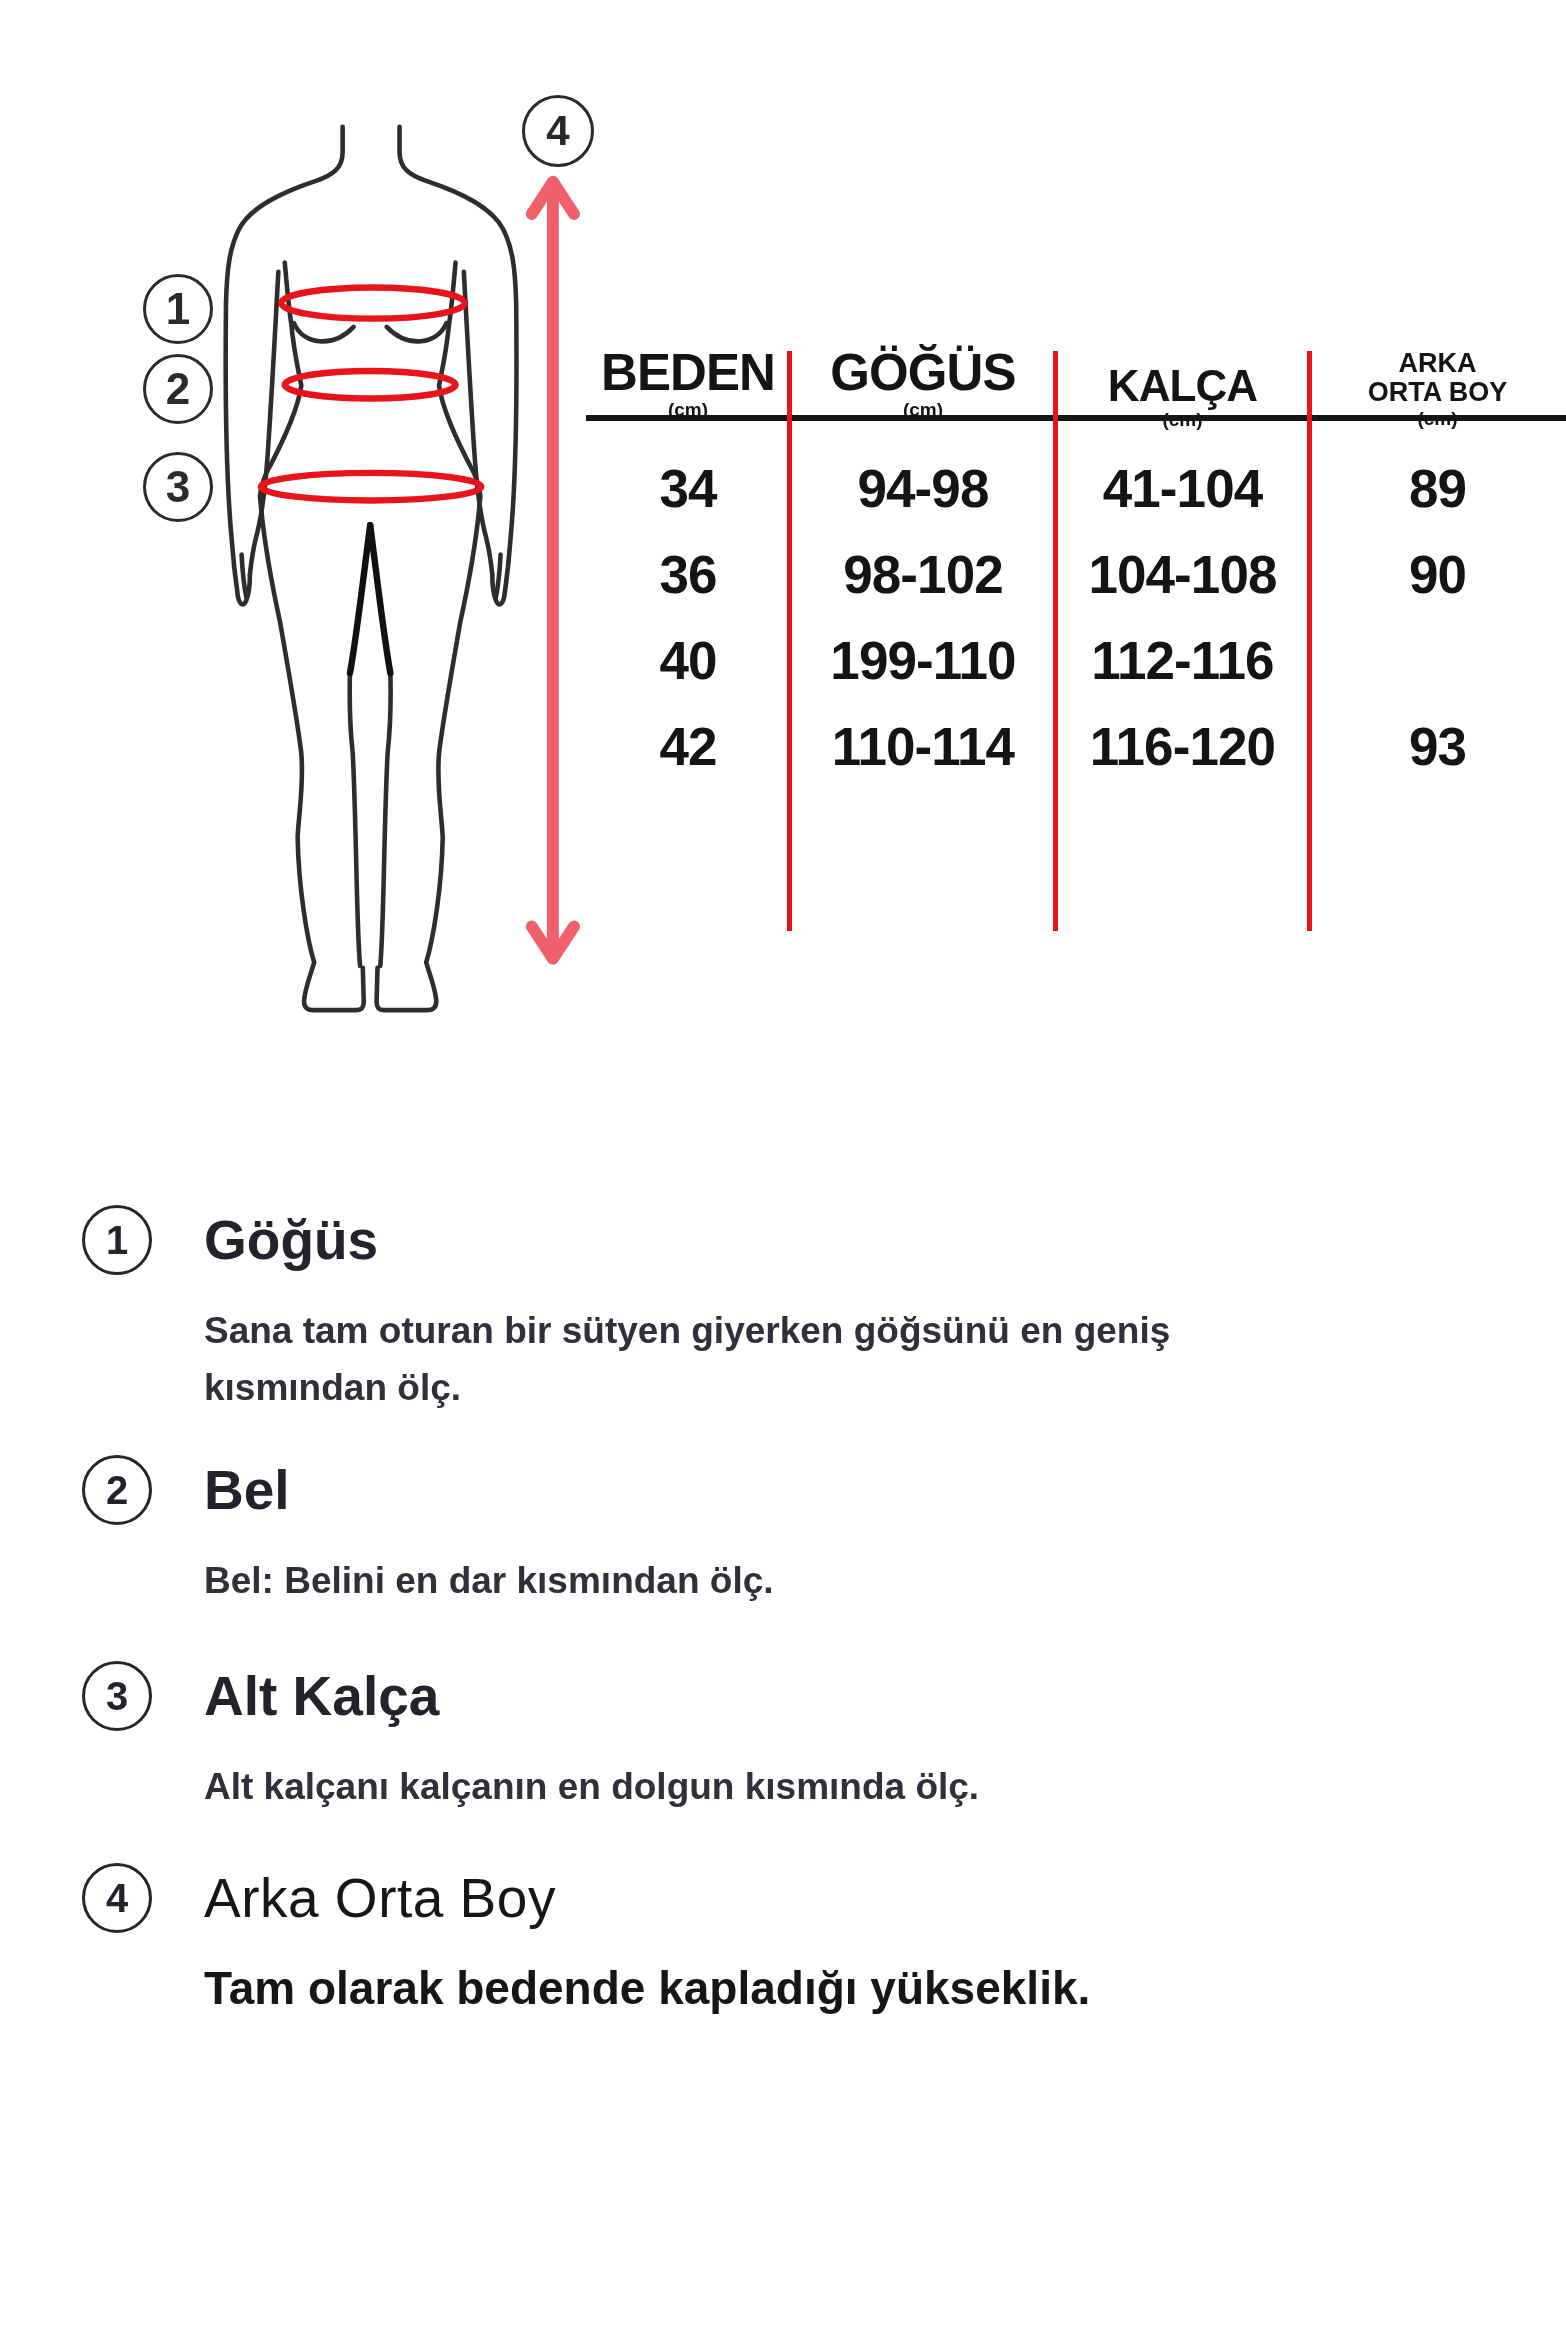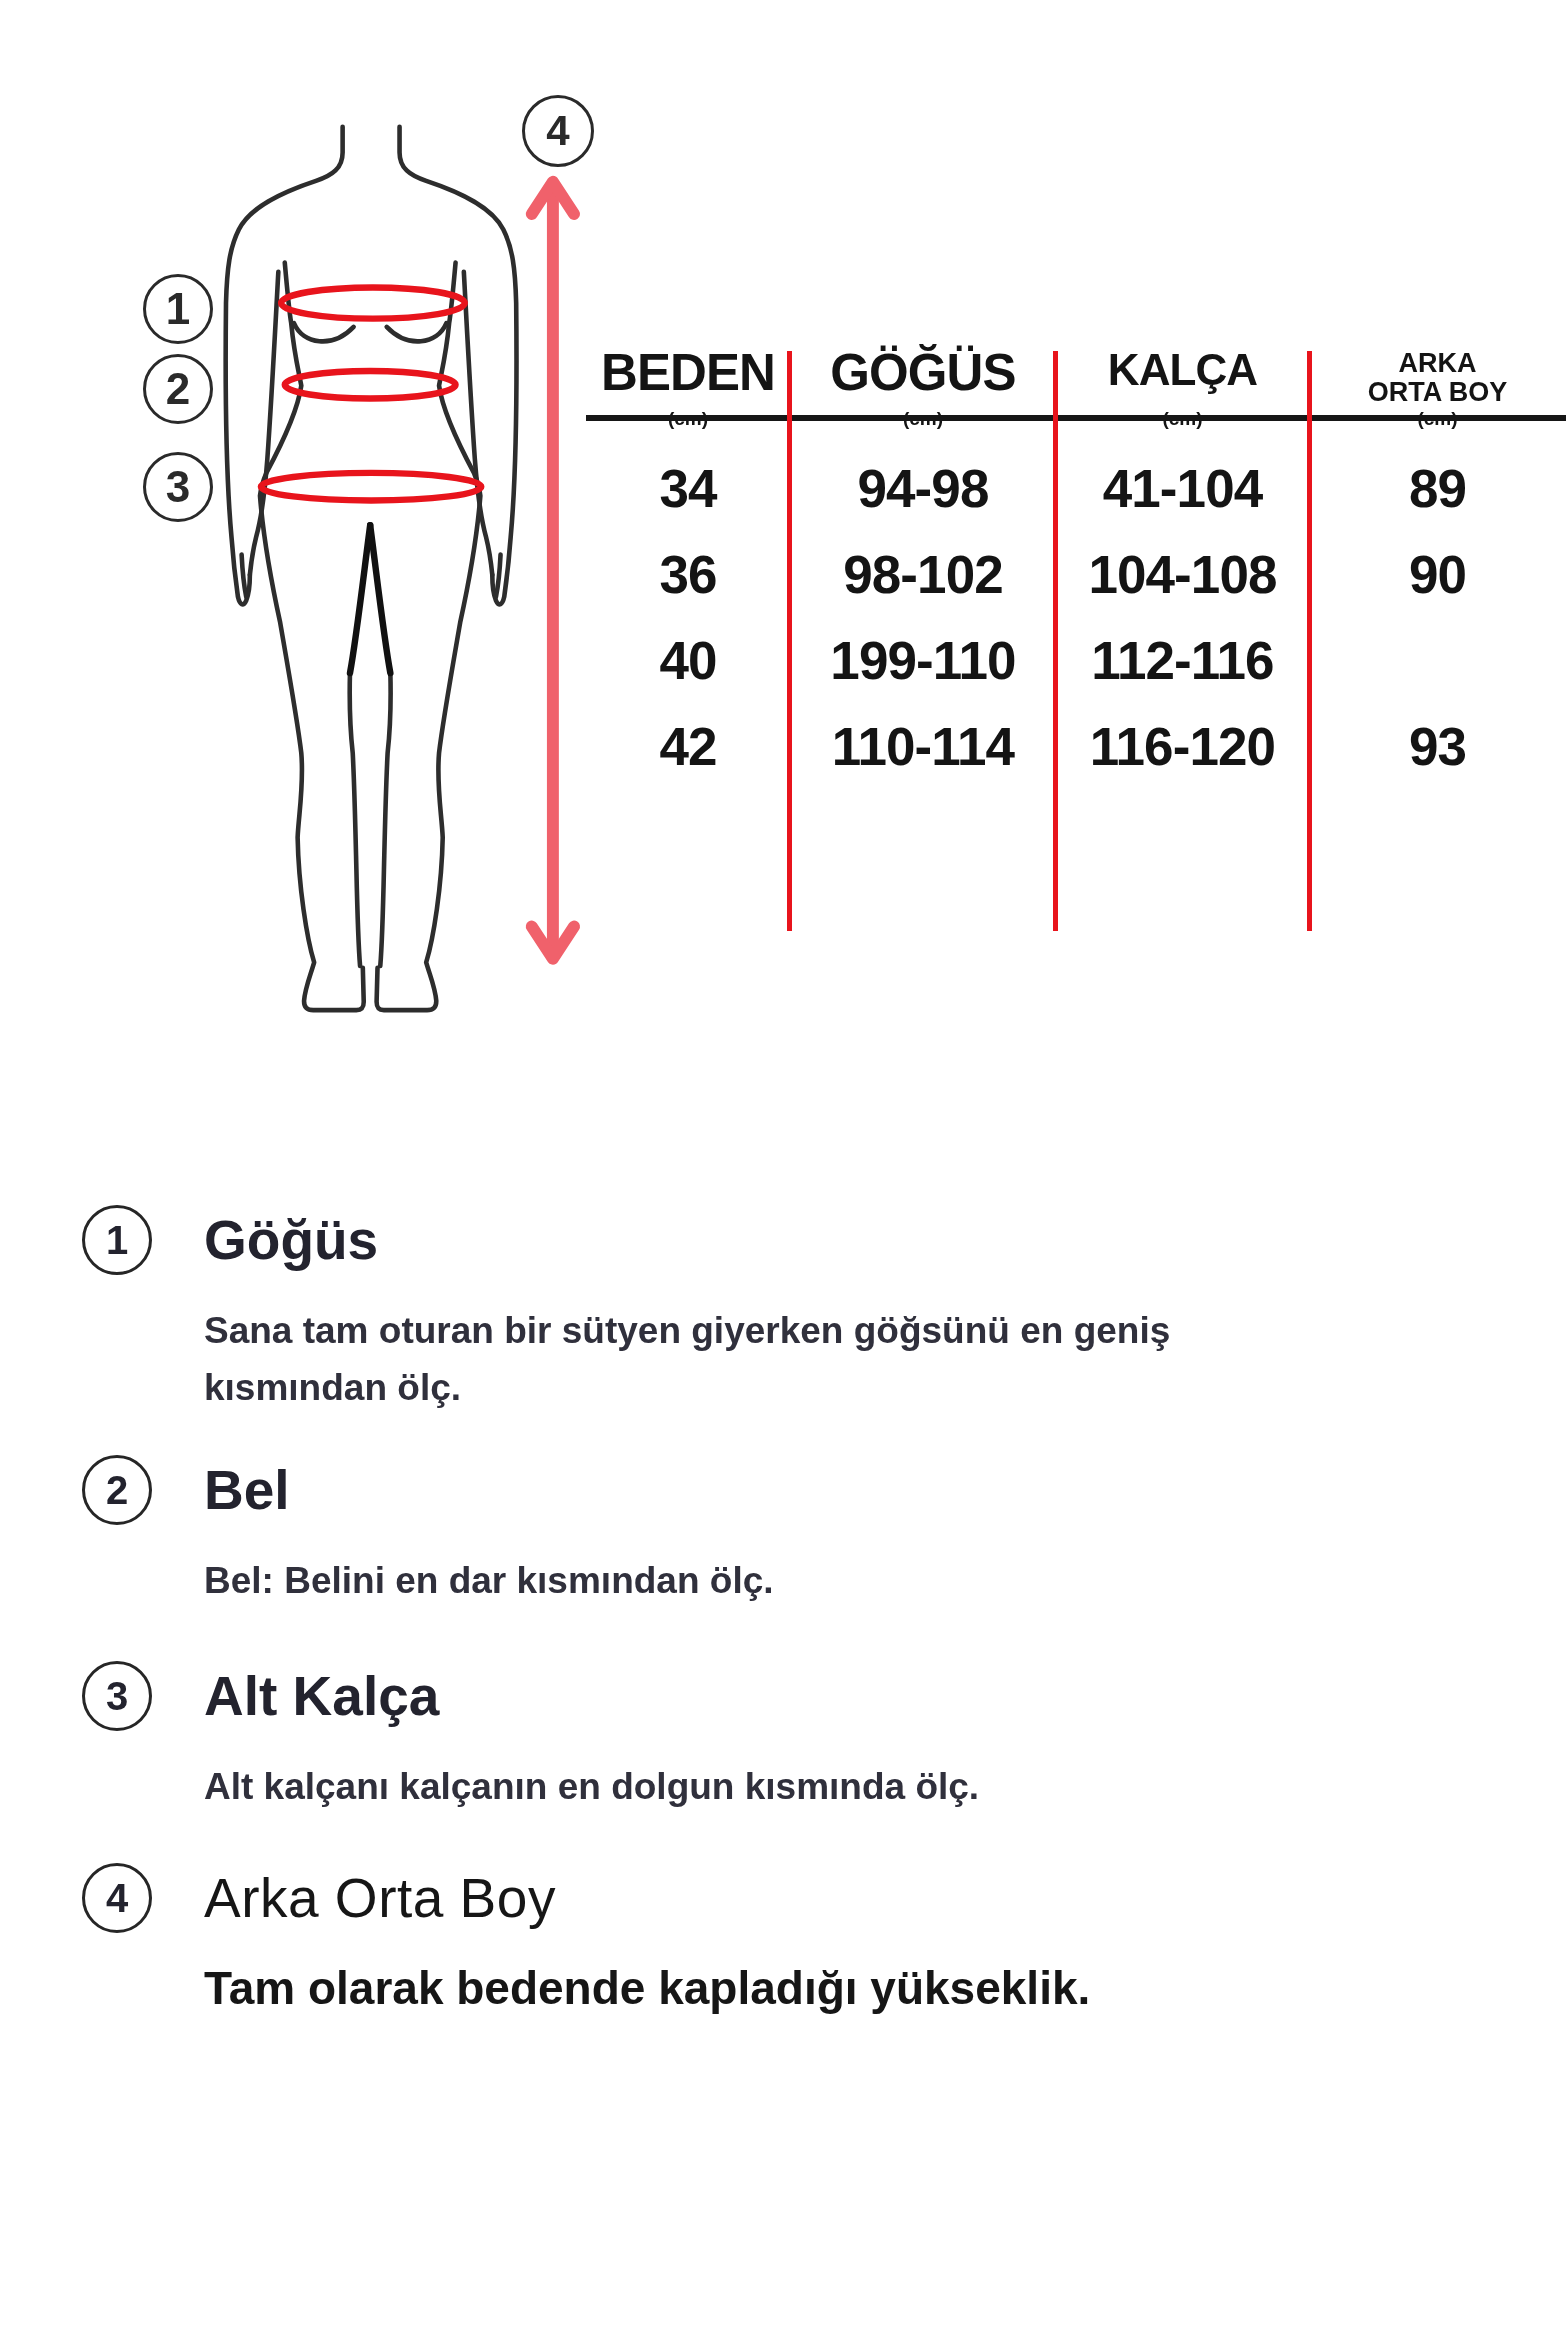--- a/index.html
+++ b/index.html
@@ -12,25 +12,25 @@
   .marker { position:absolute; box-sizing:border-box; border:3.7px solid #2a2a2a;
             border-radius:50%; background:#ffffff; display:flex; align-items:center;
             justify-content:center; color:#2a2a2a; font-weight:600; }
   .m-fig  { width:70px; height:70px; font-size:44px; }
   .m-top  { width:72px; height:72px; font-size:42px; }
 
   
   .size-table { position:absolute; left:586px; top:349px; width:981px; height:592px; }
   .thead { position:absolute; left:0; top:0; width:100%; height:66px; display:grid;
            grid-template-columns:204px 266px 253px 257px; }
-  .th { display:flex; flex-direction:column; align-items:center; justify-content:space-between;
+  .th { display:flex; flex-direction:column; align-items:center; justify-content:flex-start;
         padding-bottom:1.8px; color:#141414; }
   .th .l1 { font-size:51px; font-weight:700; line-height:0.95; letter-spacing:-0.9px; }
   .th .l2 { font-size:27px; font-weight:700; line-height:28.5px; letter-spacing:0; }
-  .th-kalca .l1 { font-size:44px; }
+  .th-kalca .l1 { font-size:44px;margin-top:16px; }
   .th-arka .l1 { font-size:27px; line-height:28.5px; letter-spacing:0; }
   .th .unit { font-size:19px; font-weight:700; margin-top:1.8px; }
   .hline { position:absolute; left:0; top:66px; width:100%; height:5.5px; background:#161616; }
   .vline { position:absolute; top:1.8px; width:4.6px; height:580px; background:#e8141c; }
   .v1 { left:201px; } .v2 { left:467px; } .v3 { left:721px; }
   .tbody { position:absolute; left:0; top:96px; width:100%; }
   .tr { display:grid; grid-template-columns:204px 266px 253px 257px; height:86px; }
   .td { display:flex; align-items:center; justify-content:center; font-size:53px;
         font-weight:700; color:#141414; letter-spacing:-0.9px;text-align:right; }
 

